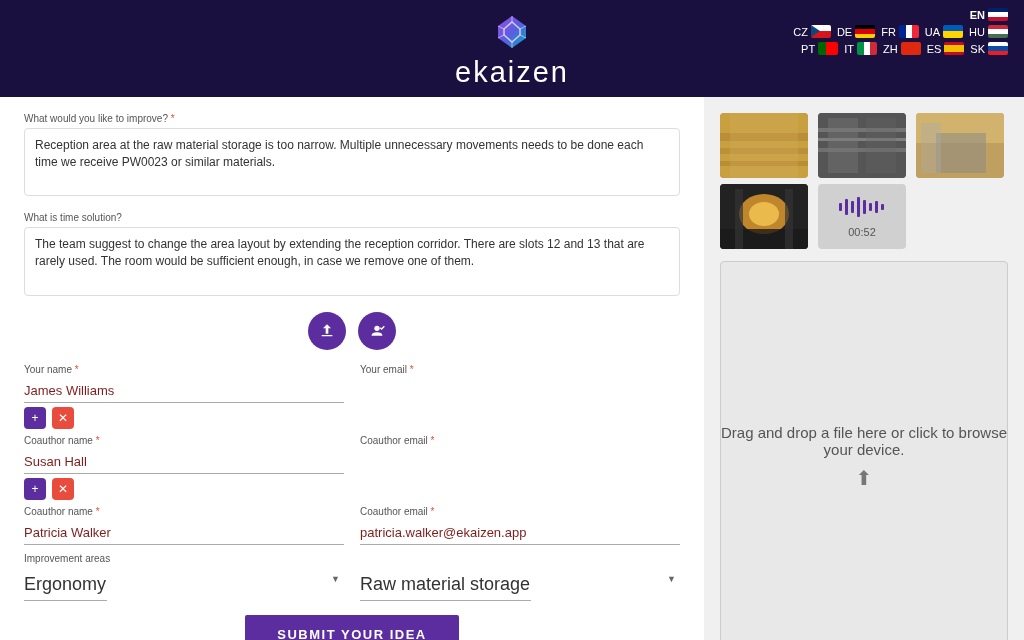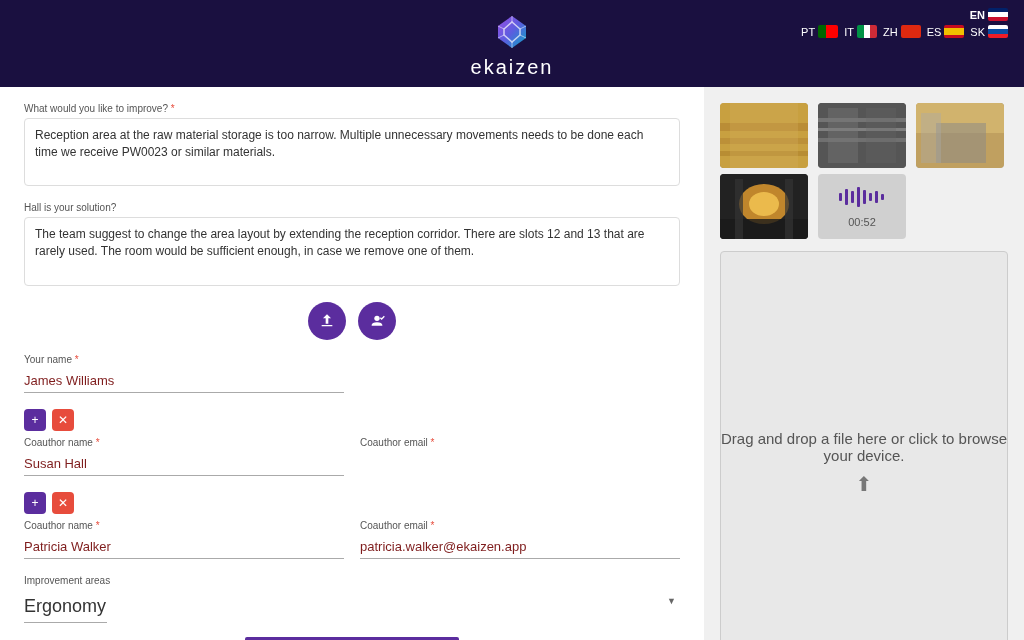--- a/index.html
+++ b/index.html
@@ -30,21 +30,21 @@
     }
 
     .logo-icon {
       width: 40px;
       height: 40px;
       margin-bottom: 4px;
     }
 
     .logo-text {
       color: white;
-      font-size: 20px;
+      font-size: 29px;
       font-weight: 300;
       letter-spacing: 2px;
     }
 
     .language-bar {
       position: absolute;
       top: 8px;
       right: 16px;
       display: flex;
       flex-direction: column;
@@ -147,21 +147,21 @@
       display: flex;
       align-items: center;
       justify-content: center;
       color: white;
       font-size: 16px;
     }
 
     .form-row {
       display: flex;
       gap: 16px;
-      margin-bottom: 16px;
+      margin-bottom: 4px;
     }
 
     .form-col {
       flex: 1;
     }
 
     .form-input {
       width: 100%;
       border: none;
       border-bottom: 1px solid #aaa;
@@ -350,20 +350,42 @@
 
   <div class="language-bar">
 
     <div class="lang-row">
       <div class="lang-item lang-active">
         <span>EN</span>
         <span class="flag flag-en"></span>
       </div>
     </div>
 
+    <div class="lang-row">
+      <div class="lang-item">
+        <span>CZ</span>
+        <span class="flag flag-cz"></span>
+      </div>
+      <div class="lang-item">
+        <span>DE</span>
+        <span class="flag flag-de"></span>
+      </div>
+      <div class="lang-item">
+        <span>FR</span>
+        <span class="flag flag-fr"></span>
+      </div>
+      <div class="lang-item">
+        <span>UA</span>
+        <span class="flag flag-ua"></span>
+      </div>
+      <div class="lang-item">
+        <span>HU</span>
+        <span class="flag flag-hu"></span>
+      </div>
+    </div>
 
     <div class="lang-row">
       <div class="lang-item">
         <span>PT</span>
         <span class="flag flag-pt"></span>
       </div>
       <div class="lang-item">
         <span>IT</span>
         <span class="flag flag-it"></span>
       </div>
@@ -390,21 +412,21 @@
     <div>
       <div class="field-label">
         <span>What would you like to improve?</span>
         <span class="required">*</span>
       </div>
       <textarea class="form-textarea" rows="3" style="">Reception area at the raw material storage is too narrow. Multiple unnecessary movements needs to be done each time we receive PW0023 or similar materials.</textarea>
     </div>
 
     <div>
       <div class="field-label">
-        <span>Hall is your solution?</span>
+        <span>What is time solution?</span>
       </div>
       <textarea class="form-textarea" rows="3" style="">The team suggest to change the area layout by extending the reception corridor. There are slots 12 and 13 that are rarely used. The room would be sufficient enough, in case we remove one of them.</textarea>
     </div>
 
     <div class="upload-buttons">
       <button class="upload-btn">
         <svg width="16" height="16" viewBox="0 0 24 24" fill="white">
           <path d="M12 2L6 8h4v8h4V8h4L12 2zM4 18v2h16v-2H4z"></path>
         </svg>
       </button>
@@ -419,20 +441,24 @@
 
     <div class="form-row">
       <div class="form-col">
         <div class="field-label">
           <span>Your name</span>
           <span class="required">*</span>
         </div>
         <input class="form-input" type="text" value="James Williams" style="">
       </div>
       <div class="form-col">
+        <div class="field-label">
+          <span>Your email</span>
+          <span class="required">*</span>
+        </div>
       </div>
     </div>
 
     <div class="author-actions">
       <button class="action-btn-small btn-purple">+</button>
       <button class="action-btn-small btn-red">✕</button>
     </div>
 
     <div class="form-row">
       <div class="form-col">
@@ -474,20 +500,25 @@
 
     <div style="margin-top:8px; margin-bottom:4px;">
       <div class="field-label">
         <span>Improvement areas</span>
       </div>
     </div>
     <div class="form-select-row">
       <div class="select-wrapper">
         <select class="form-select">
           <option>Ergonomy</option>
+        </select>
+      </div>
+      <div class="select-wrapper">
+        <select class="form-select">
+          <option>Raw material storage</option>
         </select>
       </div>
     </div>
 
     <button class="submit-btn">SUBMIT YOUR IDEA</button>
 
   </div>
 
   <div class="media-panel">
 

